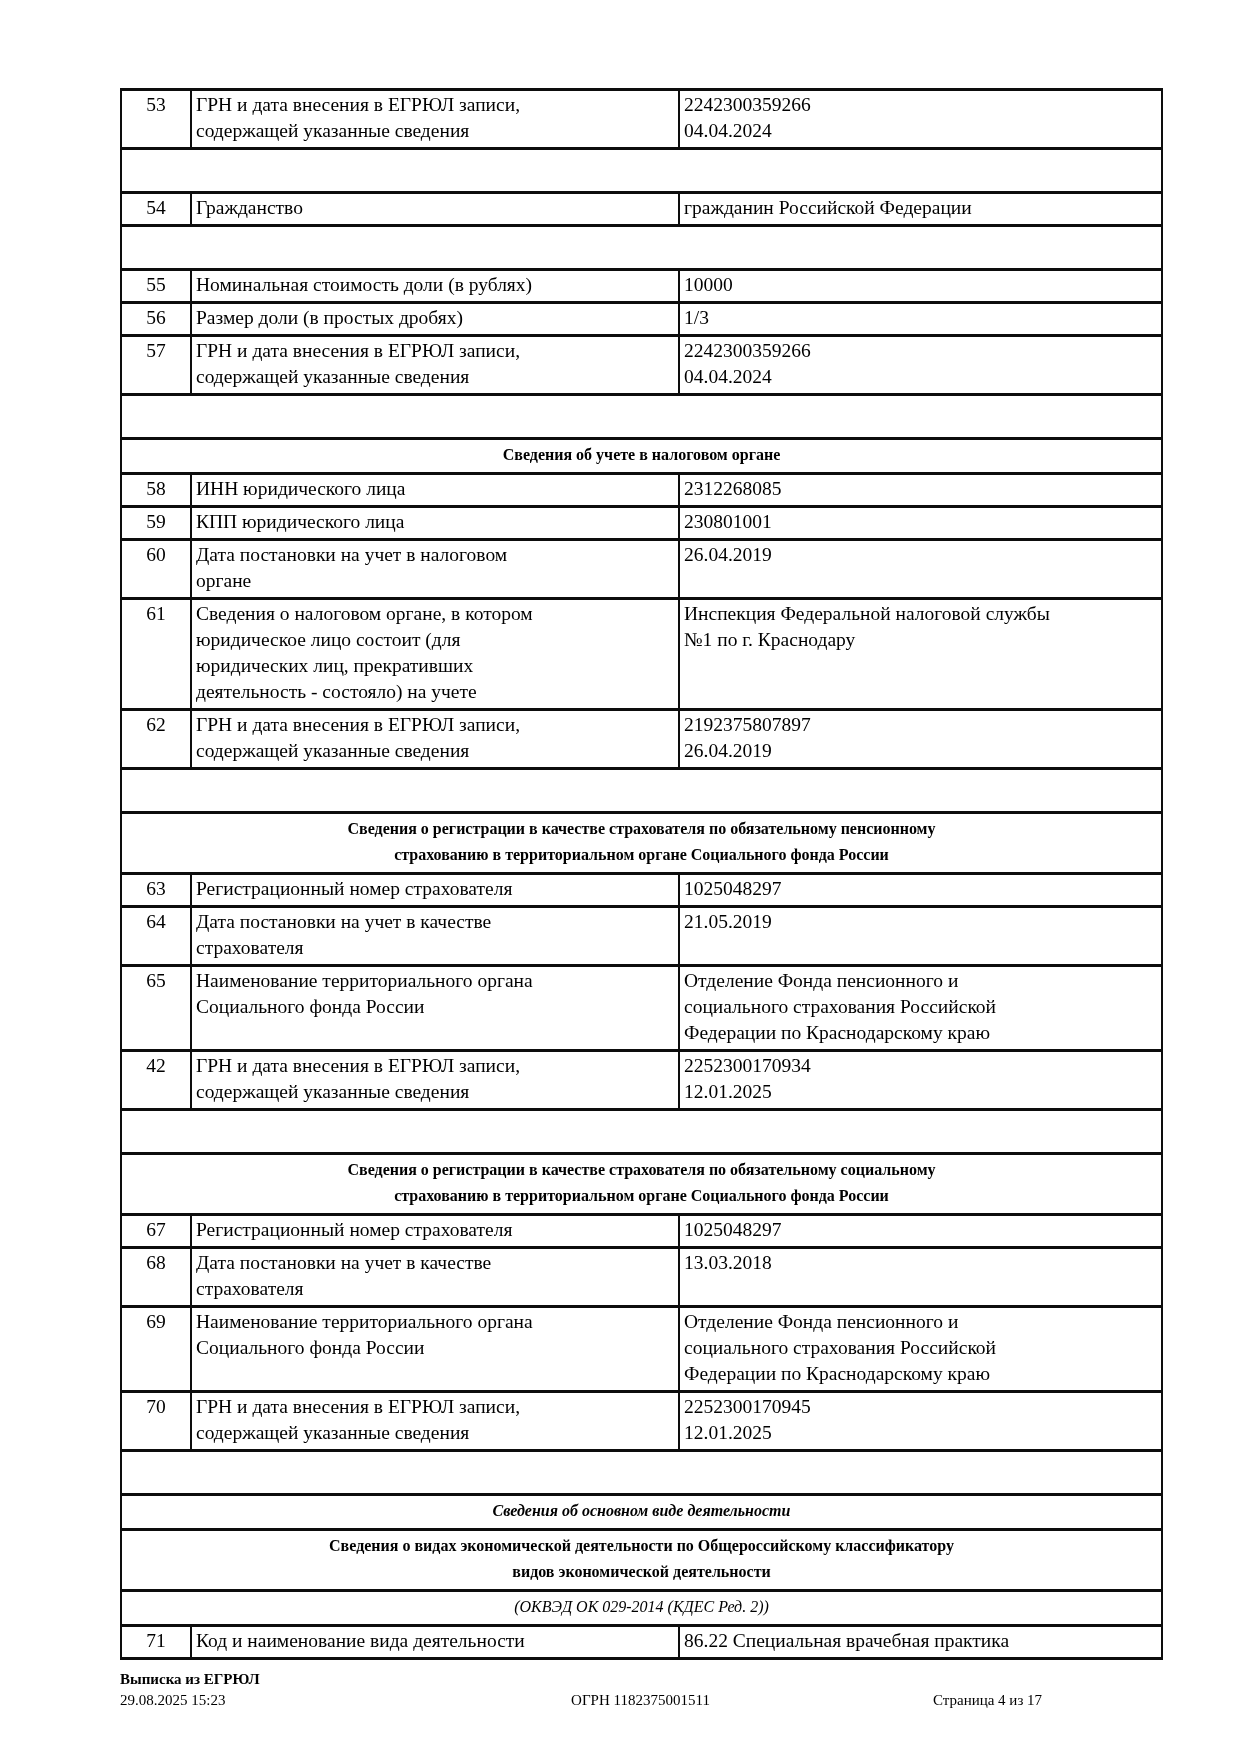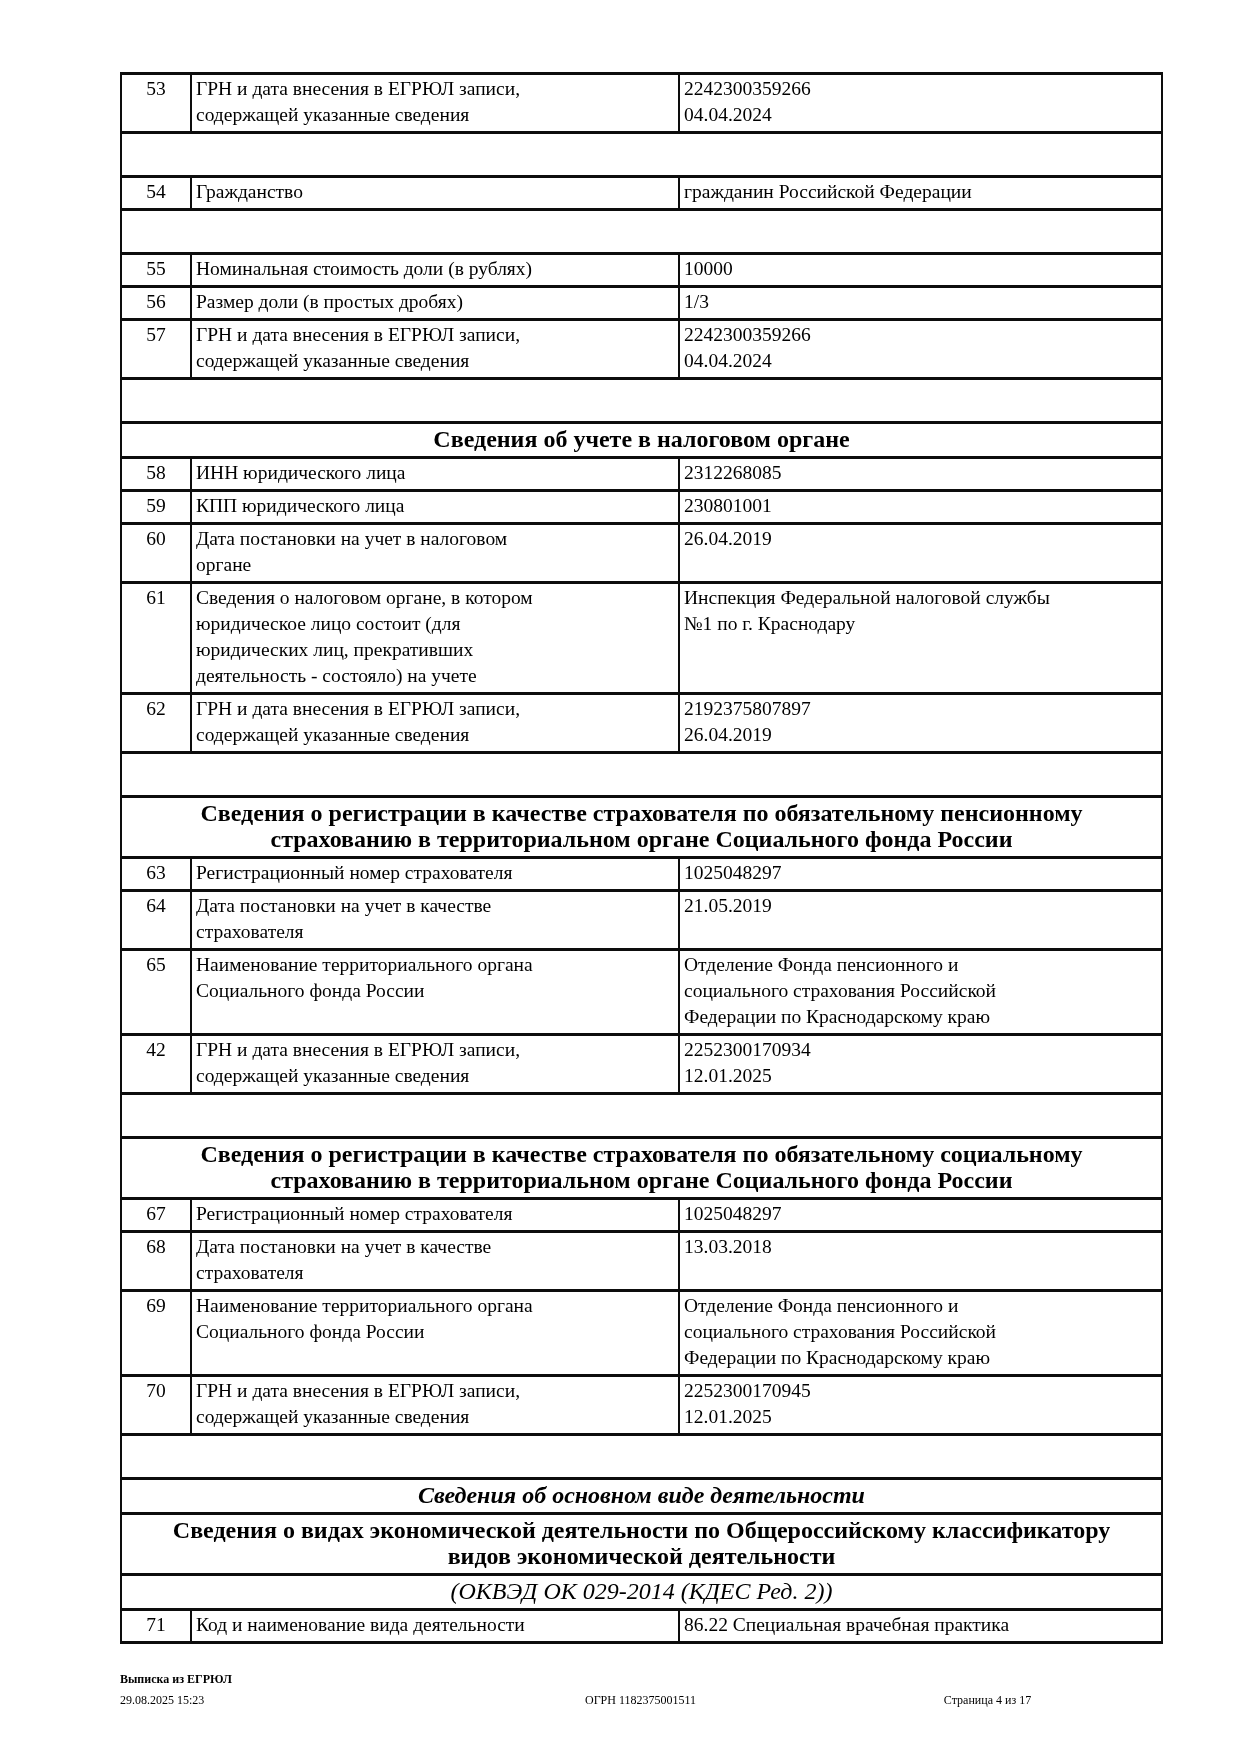--- a/index.html
+++ b/index.html
@@ -14,21 +14,21 @@
   .page {
     position: relative;
     width: 1240px;
     height: 1755px;
     background: #ffffff;
     overflow: hidden;
   }
   table.doc-table {
     position: absolute;
     left: 120px;
-    top: 72px;
+    top: 88px;
     width: 1041px;
     border-collapse: collapse;
     table-layout: fixed;
     border-radius: 30px;
   }
   table.doc-table td {
     border: 2px solid #0d0d0d;
     border-top-width: 3px;
     border-bottom-width: 3px;
     vertical-align: top;
@@ -44,39 +44,39 @@
   td.num   { text-align: center; }
   td.label { padding-left: 5px; }
   td.value { padding-left: 6px; }
   tr.r-spacer td {
     height: 44px;
     padding: 0;
   }
   tr.r-header td {
     text-align: center;
     font-weight: bold;
-    font-size: 24px;
+    font-size: 16px;
     padding: 2px 10px 4px 10px;
   }
   tr.r-header.st-bold-italic td {
     font-style: italic;
   }
   tr.r-header.st-italic td {
     font-style: italic;
     font-weight: normal;
     margin-left: 24px;
   }
   .footer {
     position: absolute;
     left: 120px;
     top: 1650px;
     width: 1041px;
     display: flex;
     align-items: flex-end;
-    font-size: 12px;
+    font-size: 15px;
     line-height: 21px;
   }
   .footer-left   { flex: 1 1 0; text-align: left; }
   .footer-center { flex: 1 1 0; text-align: center; margin-top: 40px; }
   .footer-right  { flex: 1 1 0; text-align: center; }
   .footer-doc-type { font-weight: bold; }
 </style>
 </head>
 <body>
 

